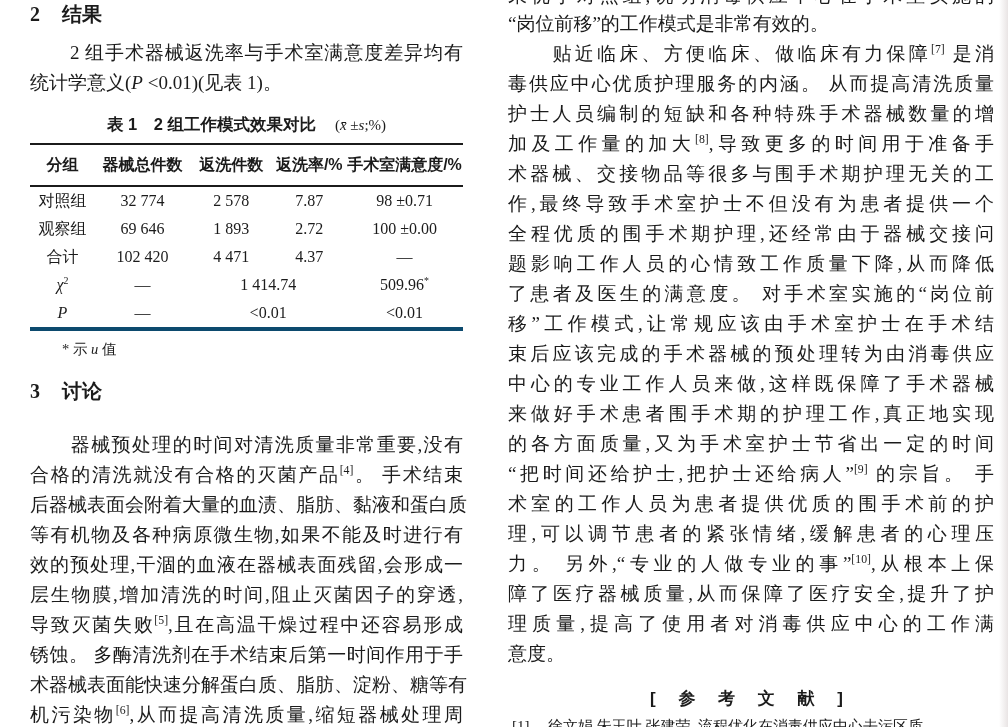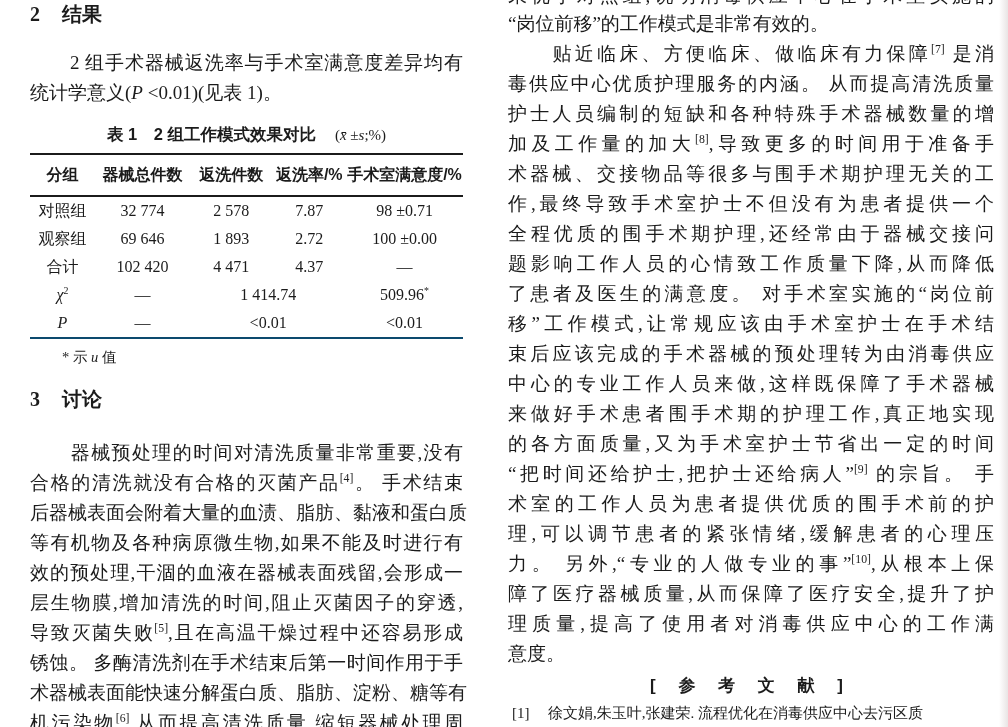--- a/index.html
+++ b/index.html
@@ -24,56 +24,56 @@
   .sec-heading .sec-num{font-family:"Liberation Serif","DejaVu Serif",serif;}
 
   .para{font-size:19px;}
   .line{
     line-height:30px;white-space:nowrap;
     text-align:justify;text-align-last:justify;
   }
   .line.p-end{text-align-last:left;white-space:normal;}
   sup{font-size:0.62em;line-height:0;}
 
-  .intro{margin-top:20px;}
+  .intro{margin-top:10px;}
   .discussion{margin-top:25px;}
   .sec3{margin-top:18px;}
 
   
   .tbl-caption{
     margin-top:16px;height:26px;display:flex;justify-content:center;
     align-items:baseline;gap:19px;
   }
   .tbl-caption .cap-bold{
     font-family:"Liberation Sans","DejaVu Sans",sans-serif;
     font-weight:bold;font-size:16.5px;
   }
   .tbl-caption .cap-note{font-size:15px;}
   .tbl{
-    margin-top:3px;border-top:2px solid #1b1b1b;border-bottom:2px solid #0c4a6e;
+    margin-top:3px;border-top:2px solid #1b1b1b;border-bottom:4px solid #0c4a6e;
     font-size:16px;
   }
   .trow{
     display:grid;grid-template-columns:15% 22% 19% 17% 27%;
     align-items:center;min-height:28px;
   }
   .trow.thead{
     min-height:40px;border-bottom:2px solid #1b1b1b;
     font-family:"Liberation Sans","DejaVu Sans",sans-serif;font-weight:bold;
   }
   .tcell{text-align:center;padding:0 1px;}
   .tcell.span34{grid-column:3 / 5;}
   .tbl-footnote{margin-top:8px;padding-left:32px;font-size:14.5px;line-height:20px;}
 
   
   .clip-line{position:relative;height:9px;overflow:hidden;}
   .clip-line .inner{position:absolute;left:0;right:0;top:-19px;}
 
   .ref-header{
-    margin-top:4px;height:26px;line-height:26px;text-align:center;
+    margin-top:17px;height:26px;line-height:26px;text-align:center;
     font-family:"Liberation Sans","DejaVu Sans",sans-serif;
     font-weight:bold;font-size:17px;letter-spacing:9px;
   }
   .ref-item{
     position:relative;margin-top:3px;padding-left:40px;
     font-size:15px;line-height:22px;
   }
   .ref-item .ref-index{position:absolute;left:4px;top:0;}
 </style>
 </head>

